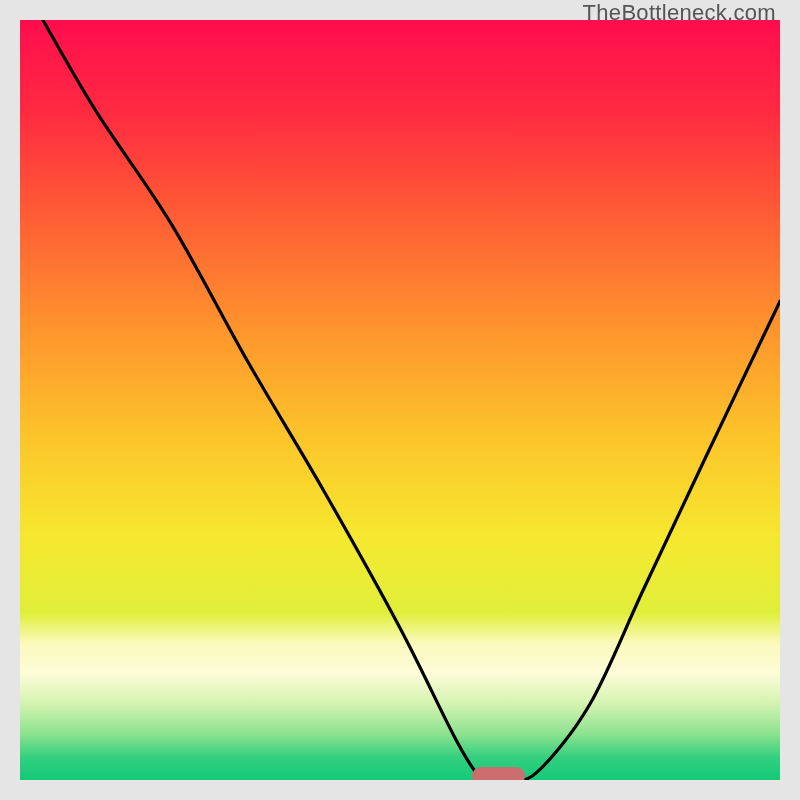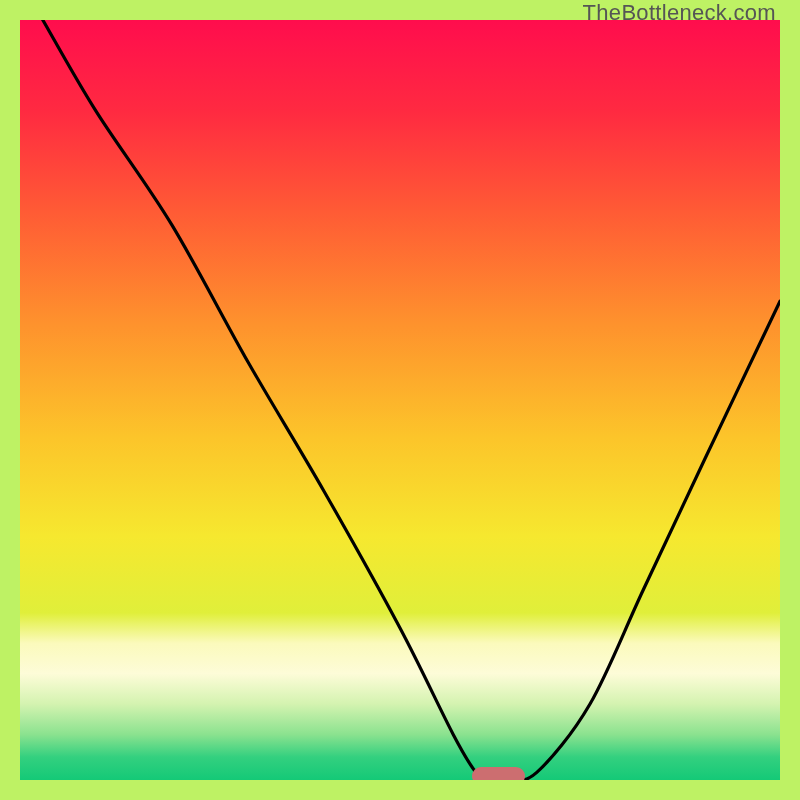--- a/index.html
+++ b/index.html
@@ -8,21 +8,21 @@
     width: 800px;
     height: 800px;
     background: #000;
     overflow: hidden;
     font-family: Arial, Helvetica, sans-serif;
   }
   .frame {
     position: relative;
     width: 800px;
     height: 800px;
-    background: #bef264;
+    background: #e5e5e5;
   }
   .plot-area {
     position: absolute;
     left: 20px;
     top: 20px;
     width: 760px;
     height: 760px;
     overflow: hidden;
   }
   .gradient-bg {

